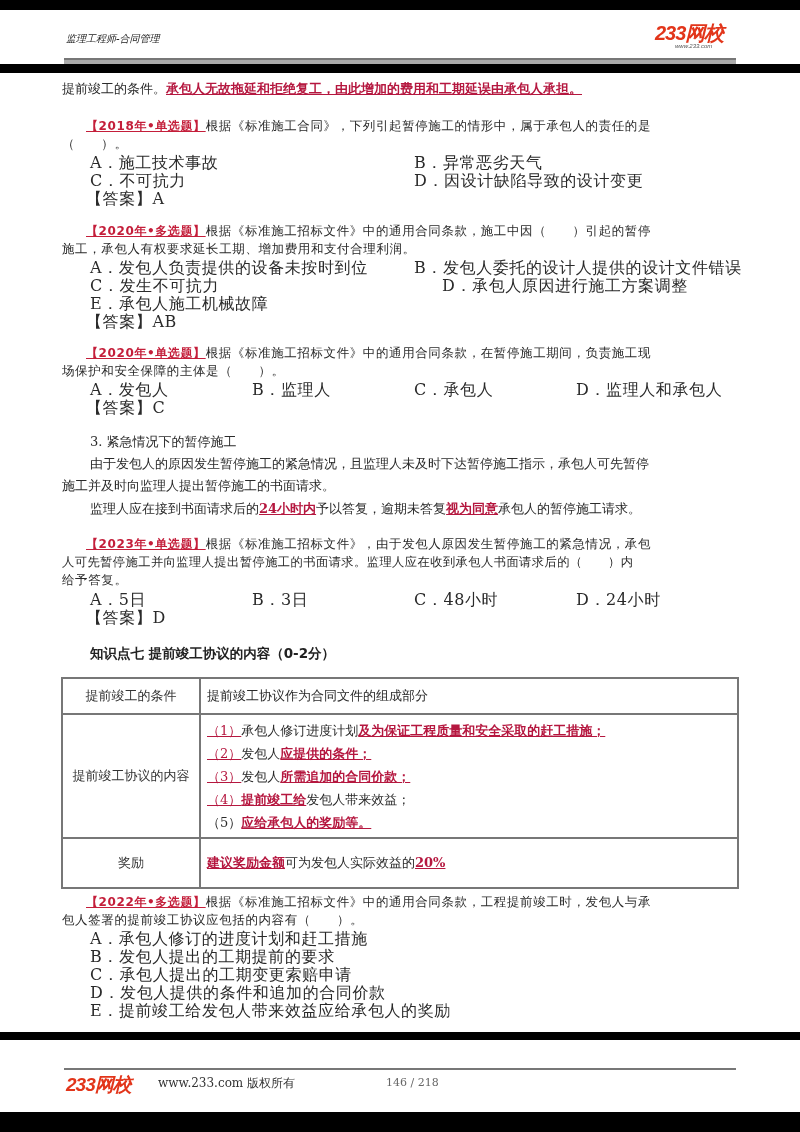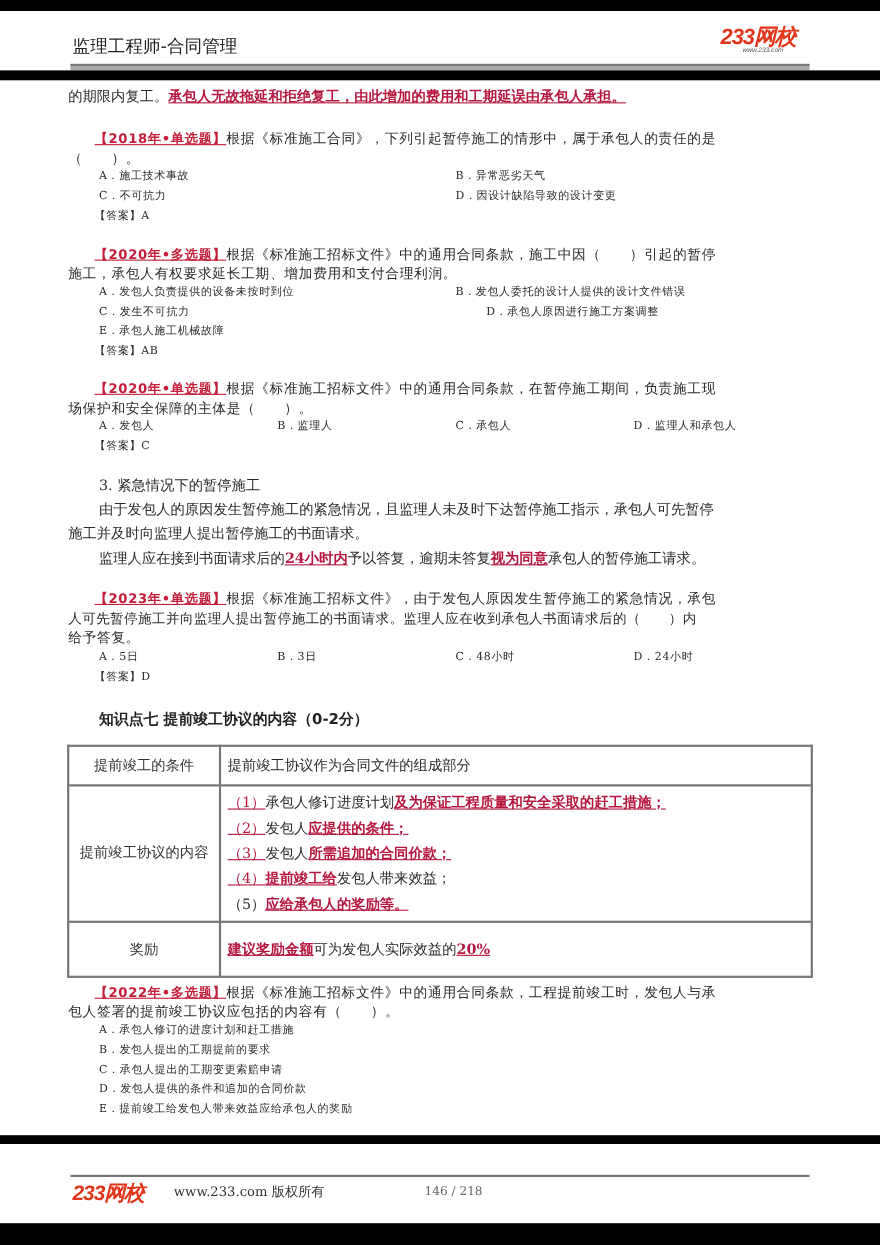--- a/index.html
+++ b/index.html
@@ -6,32 +6,32 @@
   body {
     width: 800px; height: 1132px; position: relative; overflow: hidden;
     background: #ffffff;
     font-family: "DejaVu Serif", "Liberation Serif", serif;
     color: #2a2a2a;
   }
   .abs { position: absolute; }
   .black-bar { position: absolute; left: 0; width: 800px; background: #000; }
 
   
-  .hdr-title { left: 66px; top: 32px; font-size: 16px; color: #222; font-family: "DejaVu Sans", sans-serif; }
+  .hdr-title { left: 66px; top: 32px; font-size: 10px; color: #222; font-family: "DejaVu Sans", sans-serif; font-style: italic; }
   .logo { font-family: "Liberation Sans", sans-serif; font-style: italic; font-weight: bold; color: #e2351a; letter-spacing: -1px; }
   .hdr-logo { left: 655px; top: 20px; font-size: 20px; }
   .hdr-logo-url { left: 675px; top: 43px; font-size: 6px; color: #555; font-style: italic; font-family: "Liberation Sans", sans-serif; }
   .hdr-rule { left: 64px; top: 58px; width: 672px; height: 6px; background: linear-gradient(#777 0 2px, #aaa 2px); }
 
   .txt { font-size: 13px; line-height: 18px; white-space: nowrap; }
   .q { font-size: 12.5px; letter-spacing: 0.6px; }
   .red-u { color: #b5173f; text-decoration: underline; text-decoration-color: #b5173f; font-weight: bold; }
   .tag { color: #c41e3a; font-weight: bold; font-family: "DejaVu Sans", sans-serif; font-size: 12px; text-decoration: underline; text-decoration-color: #c41e3a; }
 
-  .opt { position: absolute; font-size: 10px; letter-spacing: 0.6px; white-space: nowrap; }
+  .opt { position: absolute; font-size: 16px; letter-spacing: 0.6px; white-space: nowrap; }
 
   .heading { font-size: 13.5px; font-weight: bold; font-family: "DejaVu Sans", sans-serif; color: #222; }
 
   table.kt { position: absolute; left: 61px; top: 677px; width: 678px; border-collapse: collapse; font-size: 13px; }
   table.kt td { border: 2px solid #777; padding: 0 6px; vertical-align: middle; }
   table.kt td.c1 { width: 124px; text-align: center; color: #333; }
   .kt-line { line-height: 23px; white-space: nowrap; }
 
   
   .ftr-rule { left: 64px; top: 1068px; width: 672px; height: 2px; background: #777; }
@@ -44,21 +44,21 @@
 
 <div class="black-bar" style="top:0;height:10px;"></div>
 
 <div class="abs hdr-title">监理工程师-合同管理</div>
 <div class="abs logo hdr-logo">233网校</div>
 <div class="abs hdr-logo-url">www.233.com</div>
 <div class="abs hdr-rule"></div>
 <div class="black-bar" style="top:64px;height:9px;"></div>
 
 <div class="abs txt" style="left:62px;top:80px;">
-  <span>的期限内复工。</span><span class="red-u">承包人无故拖延和拒绝复工，由此增加的费用和工期延误由承包人承担。</span>
+  <span>提前竣工的条件。</span><span class="red-u">承包人无故拖延和拒绝复工，由此增加的费用和工期延误由承包人承担。</span>
 </div>
 
 <div class="abs q txt" style="left:86px;top:117px;">
   <span class="tag">【2018年•单选题】</span><span>根据《标准施工合同》，下列引起暂停施工的情形中，属于承包人的责任的是</span>
 </div>
 <div class="abs q txt" style="left:62px;top:135px;">（　　）。</div>
 <div class="opt" style="left:90px;top:153px;">A．施工技术事故</div>
 <div class="opt" style="left:414px;top:153px;">B．异常恶劣天气</div>
 <div class="opt" style="left:90px;top:171px;">C．不可抗力</div>
 <div class="opt" style="left:414px;top:171px;">D．因设计缺陷导致的设计变更</div>

